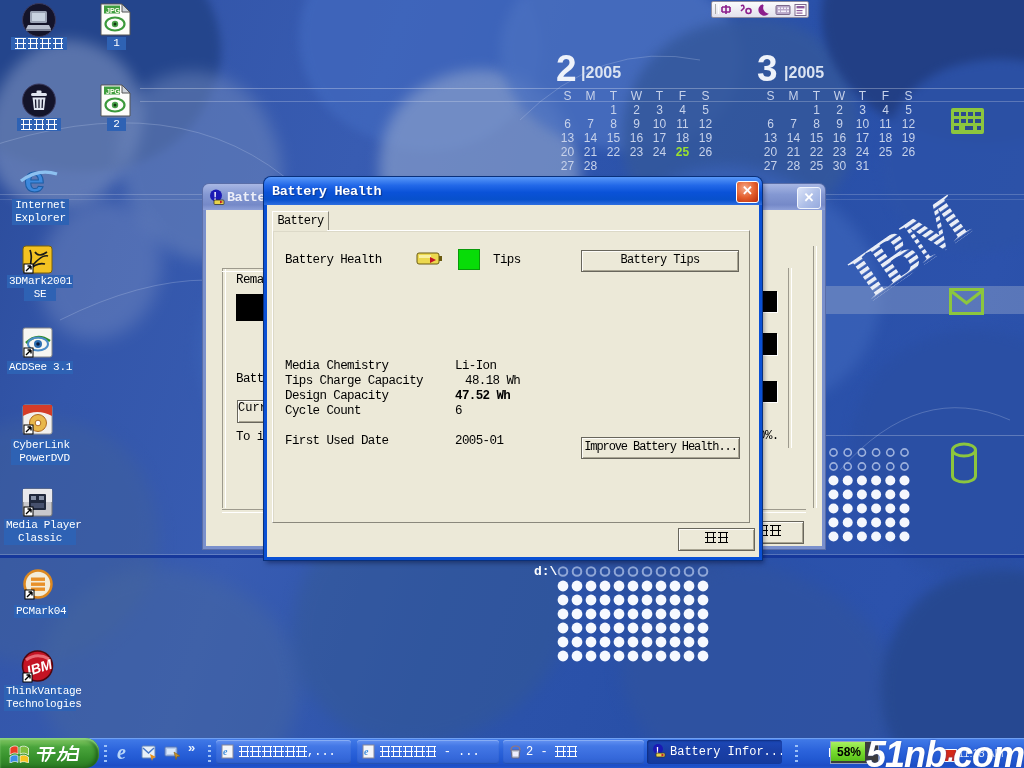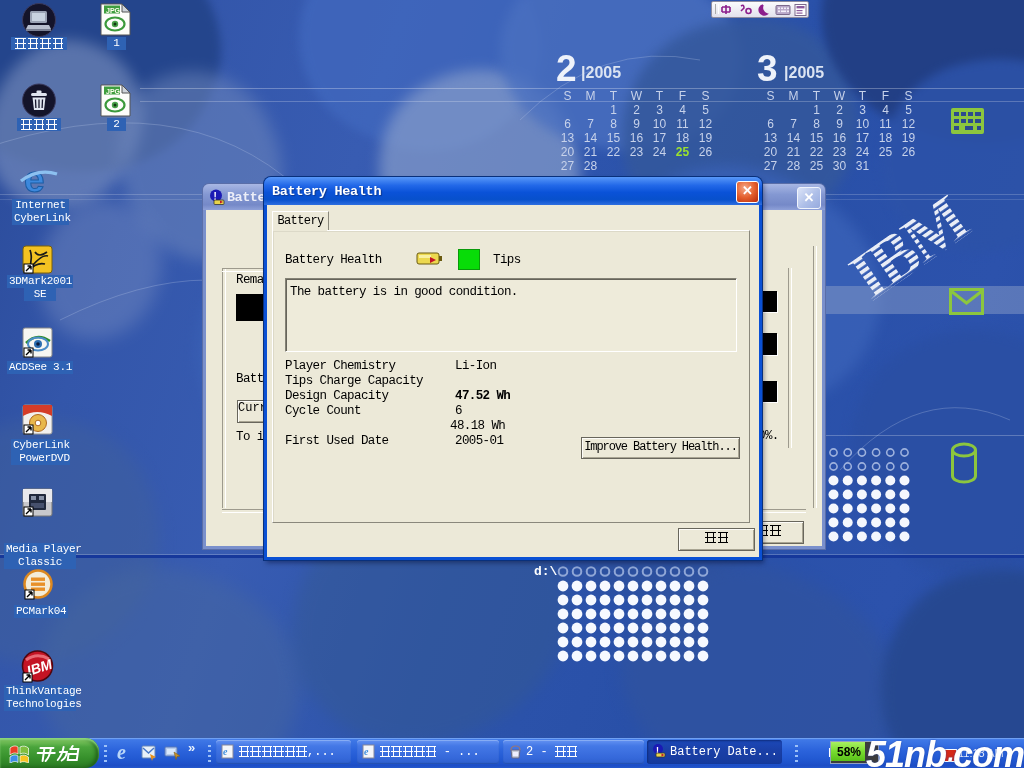--- a/index.html
+++ b/index.html
@@ -344,21 +344,21 @@
   <circle cx="15" cy="21" r="3.2" fill="#48a048"></circle>
   <circle cx="15" cy="21" r="1.5" fill="#123612"></circle>
  </svg>
  <div class="lbl" style="left:107px;top:118px;width:15px;height:13px;">2</div>
 
  <svg class="abs" style="left:19px;top:161px;" width="40" height="38">
   <text x="5" y="31" font-size="37" font-weight="bold" font-family="Liberation Sans" fill="#3c88dc" stroke="#1c5ca4" stroke-width="1">e</text>
   <path d="M2 20 Q19 7 38 13" stroke="#8cc0f0" stroke-width="3.4" fill="none"></path>
  </svg>
  <div class="lbl" style="left:12px;top:199px;width:53px;height:26px;">Internet
-CyberLink</div>
+Explorer</div>
 
  <svg class="abs" style="left:22px;top:245px;" width="32" height="30">
   <rect x="1" y="1" width="29" height="27" rx="3" fill="#f3c222" stroke="#7a6008"></rect>
   <path d="M7 25 Q11 13 8 5 M7 25 Q15 17 23 19 M7 25 Q19 9 26 11 M13 7 Q17 13 25 7" stroke="#1a1a1a" stroke-width="1.7" fill="none"></path>
   <rect x="2" y="19" width="9" height="9" fill="#fff" stroke="#000"></rect>
   <path d="M4 26 L9 21 M9 21 L9 24.5 M9 21 L5.5 21" stroke="#000" stroke-width="1.4" fill="none"></path>
  </svg>
  <div class="lbl" style="left:7px;top:275px;width:62px;height:13px;">3DMark2001</div>
  <div class="lbl" style="left:24px;top:288px;width:28px;height:13px;">SE</div>
 
@@ -387,21 +387,21 @@
  <svg class="abs" style="left:22px;top:488px;" width="32" height="30">
   <rect x="1" y="1" width="29" height="27" rx="2" fill="#c8c8cc" stroke="#777"></rect>
   <rect x="1" y="1" width="29" height="13" fill="#e8e8ec"></rect>
   <rect x="7" y="6" width="17" height="16" rx="1" fill="#20283c"></rect>
   <rect x="9" y="8" width="5" height="4" fill="#8892a8"></rect>
       <rect x="17" y="8" width="5" height="4" fill="#8892a8"></rect>
   <rect x="9" y="15" width="13" height="5" fill="#46506c"></rect>
   <rect x="2" y="19" width="9" height="9" fill="#fff" stroke="#000"></rect>
   <path d="M4 26 L9 21 M9 21 L9 24.5 M9 21 L5.5 21" stroke="#000" stroke-width="1.4" fill="none"></path>
  </svg>
- <div class="lbl" style="left:4px;top:519px;width:68px;height:26px;margin-top:24px;">Media Player
+ <div class="lbl" style="left:4px;top:519px;width:68px;height:26px;">Media Player
 Classic</div>
 
  <svg class="abs" style="left:23px;top:569px;" width="30" height="32">
   <circle cx="15" cy="15" r="13.5" fill="#f4ecd8"></circle>
   <circle cx="15" cy="15" r="13.5" fill="none" stroke="#dc8820" stroke-width="2.5"></circle>
   <rect x="8" y="8.5" width="14" height="3.4" fill="#e89028"></rect>
   <rect x="8" y="13.5" width="14" height="3.4" fill="#e89028"></rect>
   <rect x="8" y="18.5" width="14" height="3.4" fill="#e89028"></rect>
   <rect x="2" y="21" width="9" height="9" fill="#fff" stroke="#000"></rect>
   <path d="M4 28 L9 23 M9 23 L9 26.5 M9 23 L5.5 23" stroke="#000" stroke-width="1.4" fill="none"></path>
@@ -505,31 +505,27 @@
 
  <div class="abs dtxt" style="left:21px;top:76px;">Battery Health</div>
  <svg class="abs" style="left:152px;top:74px;" width="27" height="15">
   <rect x="1" y="2" width="22" height="11" rx="2" fill="#ecd84e" stroke="#6a5a10"></rect>
   <rect x="23" y="5" width="3" height="5" fill="#6a5a10"></rect>
   <rect x="3" y="4" width="12" height="3" fill="#f8f0a0"></rect>
   <path d="M14 6 l6 3 l-6 3 z" fill="#c41424"></path>
  </svg>
  <div class="abs" style="left:194px;top:72px;width:22px;height:21px;background:#08dc08;box-shadow:inset 0 0 0 1px #0a9a0a;"></div>
  <div class="abs dtxt" style="left:229px;top:76px;">Tips</div>
-
- <div class="abs" style="left:21px;top:101px;width:450px;height:72px;background:#eeebda;
-  border:1px solid #848275;border-right-color:#fff;border-bottom-color:#fff;
-  box-shadow:inset 1px 1px 0 #66645a;">
-  <div class="abs dtxt" style="left:4px;top:6px;">The battery is in good condition.</div>
- </div>
-
- <div class="abs dtxt" style="left:21px;top:182px;">Player Chemistry</div>
+ <div class="btnc" style="left:317px;top:73px;width:156px;height:20px;line-height:18px;letter-spacing:-.6px;">Battery Tips</div>
+
+
+ <div class="abs dtxt" style="left:21px;top:182px;">Media Chemistry</div>
     <div class="abs dtxt" style="left:191px;top:182px;">Li-Ion</div>
  <div class="abs dtxt" style="left:21px;top:197px;">Tips Charge Capacity</div>
-    <div class="abs dtxt" style="left:186px;top:197px;margin-top:45px;">48.18 Wh</div>
+    <div class="abs dtxt" style="left:201px;top:197px;">48.18 Wh</div>
  <div class="abs dtxt" style="left:21px;top:212px;">Design Capacity</div>
     <div class="abs dtxt" style="left:191px;top:212px;font-weight:bold;">47.52 Wh</div>
  <div class="abs dtxt" style="left:21px;top:227px;">Cycle Count</div>
     <div class="abs dtxt" style="left:191px;top:227px;">6</div>
  <div class="abs dtxt" style="left:21px;top:257px;">First Used Date</div>
     <div class="abs dtxt" style="left:191px;top:257px;">2005-01</div>
  <div class="btnc" style="left:317px;top:260px;width:157px;height:20px;line-height:18px;letter-spacing:-1.1px;font-size:12px;text-align:center;">Improve Battery Health...</div>
 
  <div class="btnc" style="left:414px;top:351px;width:75px;height:21px;line-height:19px;"><span class="cjb"></span><span class="cjb"></span></div>
 </div>
@@ -582,21 +578,21 @@
  <div class="tbtn" style="left:503px;width:141px;"><svg width="15" height="16" style="margin:4px 3px 0 5px;float:left;">
         <path d="M3 6 L12 6 L11 14 L4 14 Z" fill="#c8ccd8" stroke="#668"></path>
         <path d="M3 6 Q3 2 7.5 2 Q12 2 12 6" fill="none" stroke="#977" stroke-width="1.2"></path>
         <rect x="5" y="8" width="5" height="4" fill="#eef"></rect>
       </svg><span style="margin-top:5px;display:inline-block;color:#fff;">2 - <i class="cj"></i><i class="cj"></i></span></div>
  <div class="tbtn on" style="left:647px;width:135px;"><svg width="15" height="16" style="margin:3px 3px 0 5px;float:left;">
         <circle cx="6" cy="6" r="5" fill="#1a1ab4"></circle>
         <text x="4" y="9.5" font-size="9" font-weight="bold" fill="#fff" font-family="Liberation Sans">!</text>
         <rect x="4" y="10" width="9" height="4" rx="1" fill="#e8d44a" stroke="#333" stroke-width=".8"></rect>
         <path d="M9.5 10.5 l2.8 1.5 l-2.8 1.5 z" fill="#c41424"></path>
-      </svg><span style="margin-top:5px;display:inline-block;color:#fff;">Battery Date...</span></div>
+      </svg><span style="margin-top:5px;display:inline-block;color:#fff;">Battery Infor...</span></div>
 
  <div class="abs sep" style="left:795px;top:5px;"></div>
  <div class="abs" style="left:828px;top:8px;color:#fff;font-size:12px;font-family:'Liberation Sans';">EN</div>
  <div class="abs" style="left:830px;top:3px;width:47px;height:21px;background:#3c3c3c;border:1px solid #90a0c0;">
   <div class="abs" style="left:0;top:0;width:34px;height:19px;background:linear-gradient(#a8f060,#78dc30 50%,#58c018);"></div>
   <div class="abs" style="left:6px;top:3px;color:#000;font-weight:bold;font-size:12px;font-family:'Liberation Sans';">58%</div>
  </div>
  <div class="abs" style="left:944px;top:11px;width:11px;height:11px;background:#d42818;border:1px solid #fff;"></div>
  <div class="abs" style="left:958px;top:9px;color:#e8eefc;font-size:11px;font-family:'Liberation Sans';">11:18 AM</div>
 

